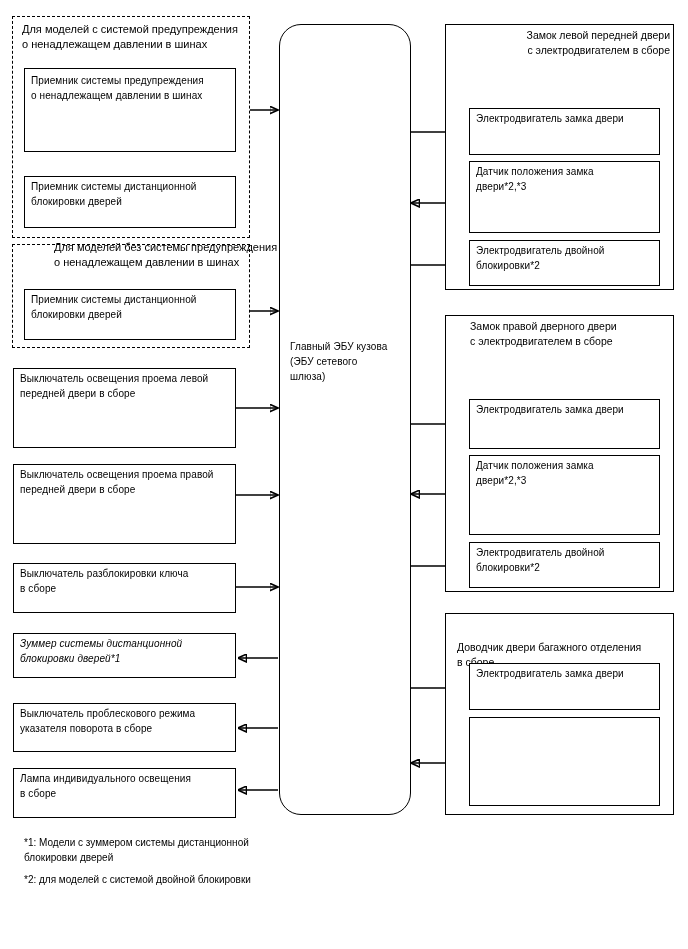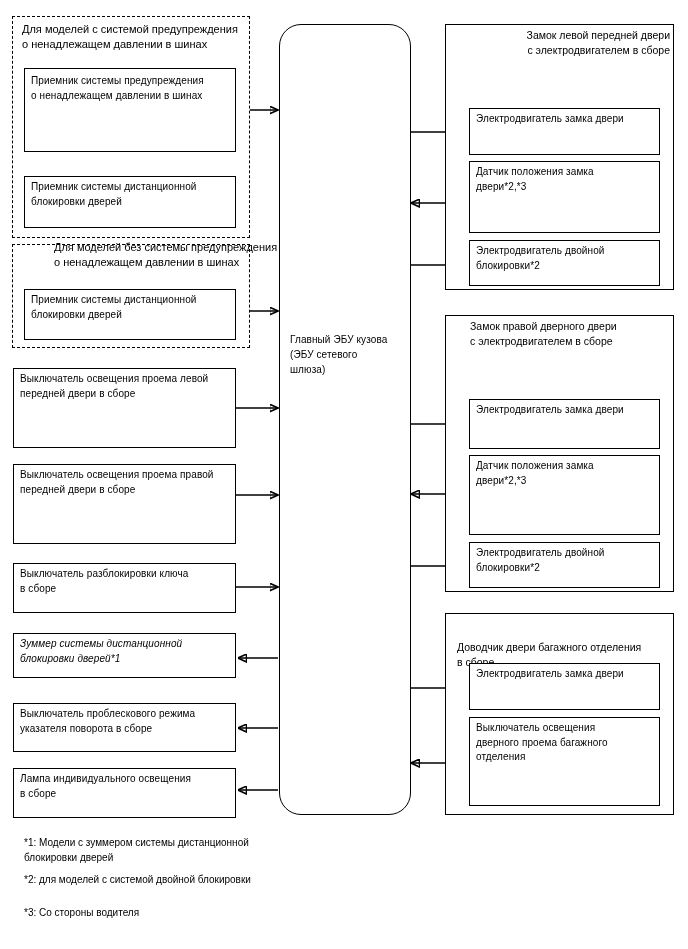--- a/index.html
+++ b/index.html
@@ -109,21 +109,21 @@
 
   <div class="box" style="left:13px;top:703px;width:223px;height:49px;"></div>
   <div class="txt" style="left:20px;top:707px;width:214px;">Выключатель проблескового режима
 указателя поворота в сборе</div>
 
   <div class="box" style="left:13px;top:768px;width:223px;height:50px;"></div>
   <div class="txt" style="left:20px;top:772px;width:214px;">Лампа индивидуального освещения
 в сборе</div>
 
   <div class="ecu" style="left:279px;top:24px;width:132px;height:791px;"></div>
-  <div class="txt" style="left:290px;top:332px;width:118px;line-height:15px;">Главный ЭБУ кузова
+  <div class="txt" style="left:290px;top:339px;width:118px;line-height:15px;">Главный ЭБУ кузова
 (ЭБУ сетевого
 шлюза)</div>
 
   <div class="group" style="left:445px;top:24px;width:229px;height:266px;"></div>
   <div class="grp-title" style="left:470px;top:28px;width:200px;text-align:right;">Замок левой передней двери
 с электродвигателем в сборе</div>
 
   <div class="box" style="left:469px;top:108px;width:191px;height:47px;"></div>
   <div class="txt" style="left:476px;top:112px;width:182px;">Электродвигатель замка двери</div>
 
@@ -151,22 +151,18 @@
 блокировки*2</div>
 
   <div class="group" style="left:445px;top:613px;width:229px;height:202px;"></div>
   <div class="grp-title" style="left:457px;top:640px;width:214px;">Доводчик двери багажного отделения
 в сборе</div>
 
   <div class="box" style="left:469px;top:663px;width:191px;height:47px;"></div>
   <div class="txt" style="left:476px;top:667px;width:182px;">Электродвигатель замка двери</div>
 
   <div class="box" style="left:469px;top:717px;width:191px;height:89px;"></div>
-  <div class="txt" style="left:476px;top:721px;width:182px;">Выключатель освещения
-дверного проема багажного
-отделения</div>
 
   <div class="note" style="left:24px;top:836px;width:330px;">*1: Модели с зуммером системы дистанционной
 блокировки дверей</div>
   <div class="note" style="left:24px;top:873px;width:330px;">*2: для моделей с системой двойной блокировки</div>
-  <div class="note" style="left:24px;top:906px;width:330px;">*3: Со стороны водителя</div>
 
 </div>
 
 </body></html>

